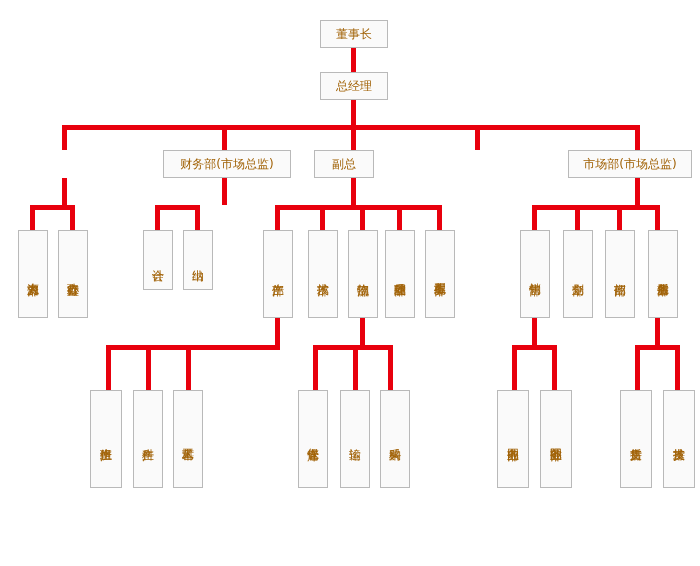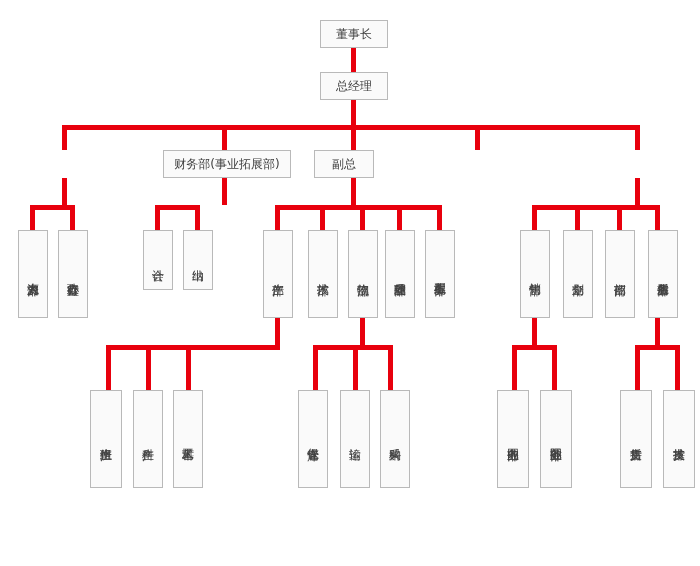--- a/index.html
+++ b/index.html
@@ -15,21 +15,21 @@
     width: 700px;
     height: 566px;
     background: #ffffff;
     overflow: hidden;
   }
   .node {
     position: absolute;
     box-sizing: border-box;
     border: 1px solid #b9b9b9;
     background: #fafafa;
-    color: #404040;
+    color: #a16207;
     display: flex;
     align-items: center;
     justify-content: center;
     text-align: right;
     font-size: 12px;
     line-height: 15px;
     letter-spacing: 0px;
   }
   .node.vert {
     writing-mode: vertical-rl;
@@ -91,22 +91,23 @@
     <div class="conn" style="left: 532px; top: 318px; width: 5px; height: 27px; background: rgb(232, 0, 13);"></div>
     <div class="conn" style="left: 512px; top: 345px; width: 45px; height: 5px; background: rgb(232, 0, 13);"></div>
     <div class="conn" style="left: 512px; top: 345px; width: 5px; height: 45px; background: rgb(232, 0, 13);"></div>
     <div class="conn" style="left: 552px; top: 345px; width: 5px; height: 45px; background: rgb(232, 0, 13);"></div>
     <div class="conn" style="left: 655px; top: 318px; width: 5px; height: 27px; background: rgb(232, 0, 13);"></div>
     <div class="conn" style="left: 635px; top: 345px; width: 45px; height: 5px; background: rgb(232, 0, 13);"></div>
     <div class="conn" style="left: 635px; top: 345px; width: 5px; height: 45px; background: rgb(232, 0, 13);"></div>
     <div class="conn" style="left: 675px; top: 345px; width: 5px; height: 45px; background: rgb(232, 0, 13);"></div>
     <div class="node horiz" style="left: 320px; top: 20px; width: 68px; height: 28px; border-color: rgb(185, 185, 185); background: rgb(250, 250, 250);">董事长</div>
     <div class="node horiz" style="left: 320px; top: 72px; width: 68px; height: 28px; border-color: rgb(185, 185, 185); background: rgb(250, 250, 250);">总经理</div>
-    <div class="node horiz" style="left: 163px; top: 150px; width: 128px; height: 28px; border-color: rgb(185, 185, 185); background: rgb(250, 250, 250);">财务部(事业拓展部)</div>
+    <div class="node horiz" style="left: 163px; top: 150px; width: 128px; height: 28px; border-color: rgb(185, 185, 185); background: rgb(250, 250, 250);">财务部(市场总监)</div>
     <div class="node horiz" style="left: 314px; top: 150px; width: 60px; height: 28px; border-color: rgb(185, 185, 185); background: rgb(250, 250, 250);">副总</div>
+    <div class="node horiz" style="left: 568px; top: 150px; width: 124px; height: 28px; border-color: rgb(185, 185, 185); background: rgb(250, 250, 250);">市场部(市场总监)</div>
     <div class="node vert" style="left: 18px; top: 230px; width: 30px; height: 88px; border-color: rgb(185, 185, 185); background: rgb(250, 250, 250);">人力资源部</div>
     <div class="node vert" style="left: 58px; top: 230px; width: 30px; height: 88px; border-color: rgb(185, 185, 185); background: rgb(250, 250, 250);">行政办公室</div>
     <div class="node vert" style="left: 143px; top: 230px; width: 30px; height: 60px; border-color: rgb(185, 185, 185); background: rgb(250, 250, 250);">会计</div>
     <div class="node vert" style="left: 183px; top: 230px; width: 30px; height: 60px; border-color: rgb(185, 185, 185); background: rgb(250, 250, 250);">出纳</div>
     <div class="node vert" style="left: 263px; top: 230px; width: 30px; height: 88px; border-color: rgb(185, 185, 185); background: rgb(250, 250, 250);">生产部</div>
     <div class="node vert" style="left: 308px; top: 230px; width: 30px; height: 88px; border-color: rgb(185, 185, 185); background: rgb(250, 250, 250);">技术部</div>
     <div class="node vert" style="left: 348px; top: 230px; width: 30px; height: 88px; border-color: rgb(185, 185, 185); background: rgb(250, 250, 250);">物流部</div>
     <div class="node vert" style="left: 385px; top: 230px; width: 30px; height: 88px; border-color: rgb(185, 185, 185); background: rgb(250, 250, 250);">品质管理部</div>
     <div class="node vert" style="left: 425px; top: 230px; width: 30px; height: 88px; border-color: rgb(185, 185, 185); background: rgb(250, 250, 250);">工程服务部</div>
     <div class="node vert" style="left: 520px; top: 230px; width: 30px; height: 88px; border-color: rgb(185, 185, 185); background: rgb(250, 250, 250);">销售部</div>

